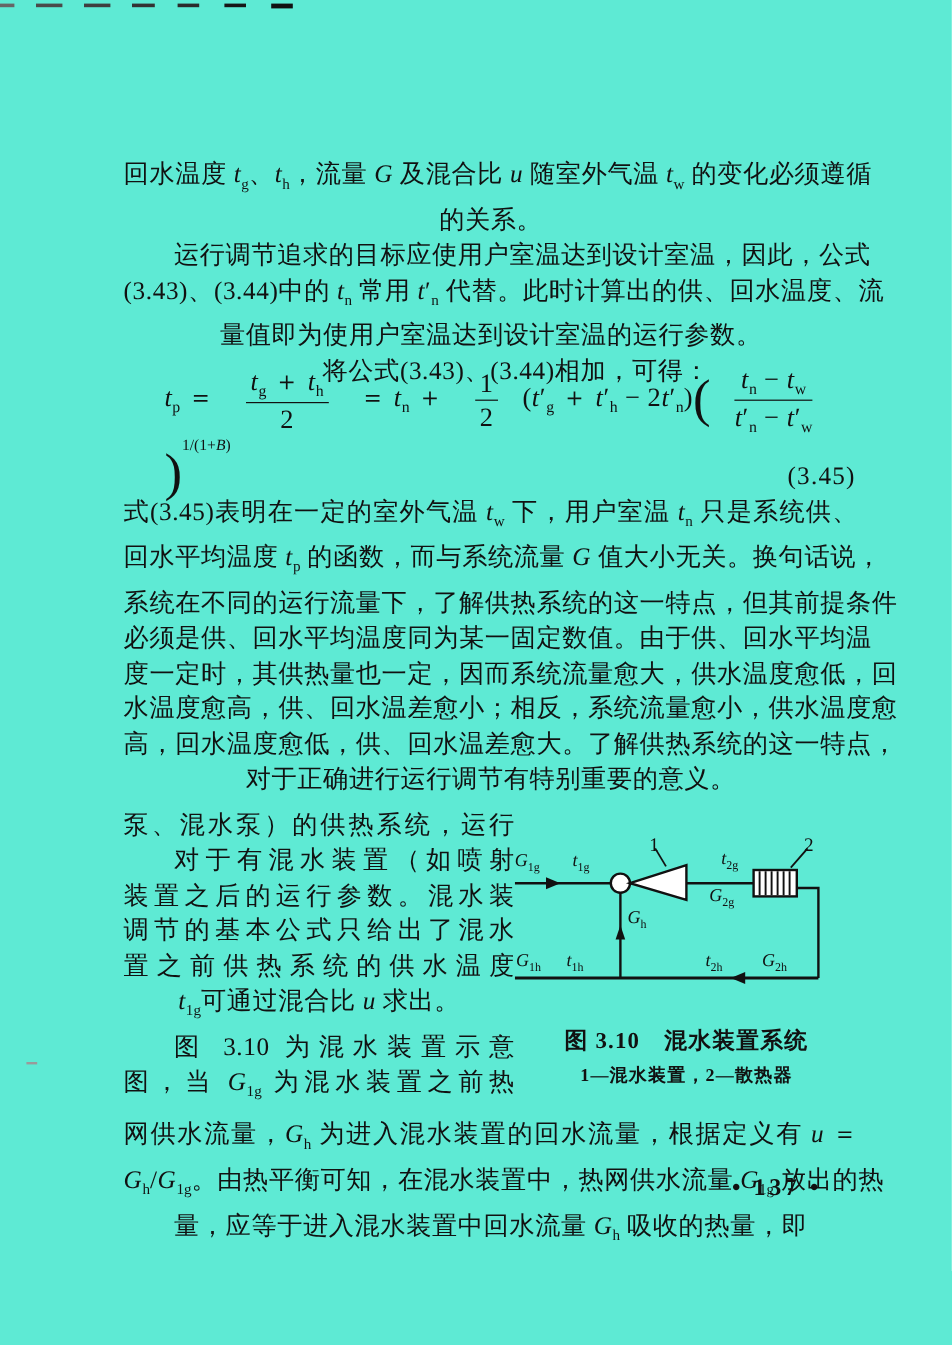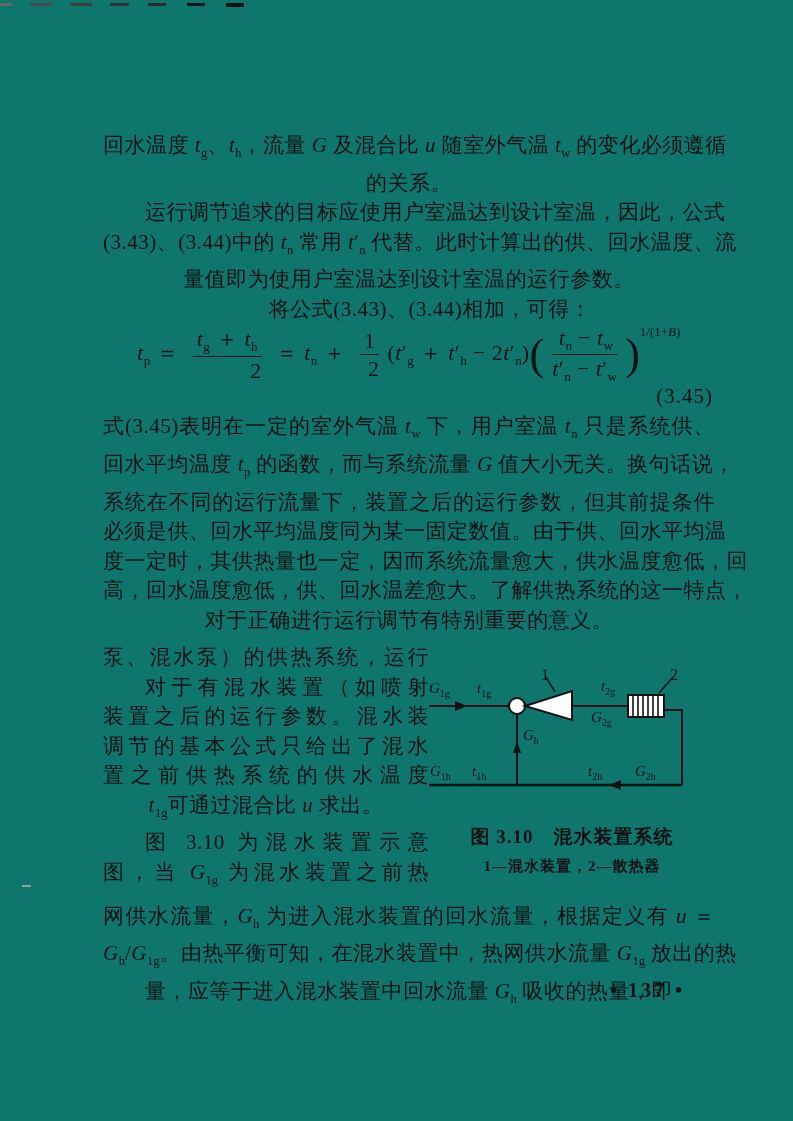--- a/index.html
+++ b/index.html
@@ -1,20 +1,20 @@
 <!DOCTYPE html>
 <html><head>
 <meta charset="utf-8">
 <style>
   html,body{margin:0;padding:0;}
   body{
     width:793px;height:1121px;background:#fdfdfd;position:relative;
     font-family:"Liberation Serif","DejaVu Serif",serif;color:#111;
   }
-  .page{position:absolute;inset:0;background:#0f766e;overflow:hidden;}
+  .page{position:absolute;inset:0;background:#5eead4;overflow:hidden;}
 
   
   .scan-dash{position:absolute;top:3px;height:3px;background:#3a3a3a;}
   .d1{left:0;width:12px;background:#666;}
   .d2{left:30px;width:22px;background:#4a4a4a;}
   .d3{left:70px;width:22px;background:#3f3f3f;}
   .d4{left:110px;width:19px;background:#333;}
   .d5{left:148px;width:18px;background:#2b2b2b;}
   .d6{left:187px;width:18px;background:#161616;}
   .d7{left:226px;width:18px;height:4px;background:#111;}
@@ -25,21 +25,21 @@
     font-size:21px;line-height:29.5px;letter-spacing:.5px;
     text-align:justify;text-align-last:justify;white-space:nowrap;
   }
   .tline.nj{text-align:center;text-align-last:auto;}
   .tline.ind{text-indent:2em;}
   i{font-style:italic;}
   sub{font-size:.6em;letter-spacing:0;}
 
   
   .formula-row{height:54px;display:flex;align-items:center;margin:3px 0 0 34px;font-size:22px;letter-spacing:.5px;}
-  .frac{display:inline-block;text-align:right;vertical-align:middle;margin:0 8px;line-height:1.15;}
+  .frac{display:inline-block;text-align:center;vertical-align:middle;margin:0 20px;line-height:1.15;}
   .frac .num{display:block;padding:0 4px 1px;border-bottom:1.6px solid #111;}
   .frac .den{display:block;padding-top:1px;}
   .paren{font-size:44px;font-weight:200;vertical-align:middle;line-height:0;letter-spacing:0;}
   .exp{font-size:13px;vertical-align:24px;letter-spacing:0;}
   .eqnum{text-align:right;font-size:21px;line-height:26px;margin:2px 2px 3px 0;letter-spacing:1px;}
 
   
   .two-col{display:flex;margin-top:8px;}
   .col-left{width:326px;}
   .fig{width:286px;margin:0;padding-top:14px;position:relative;}
@@ -85,23 +85,24 @@
       </div>
 
     <div class="formula-row">
       <span><i>t</i><sub>p</sub> ＝ <span class="frac"><span class="num"><i>t</i><sub>g</sub> ＋ <i>t</i><sub>h</sub></span><span class="den">2</span></span> ＝ <i>t</i><sub>n</sub> ＋ <span class="frac"><span class="num">1</span><span class="den">2</span></span>(<i>t</i>′<sub>g</sub> ＋ <i>t</i>′<sub>h</sub> − 2<i>t</i>′<sub>n</sub>)<span class="paren">(</span><span class="frac"><span class="num"><i>t</i><sub>n</sub> − <i>t</i><sub>w</sub></span><span class="den"><i>t</i>′<sub>n</sub> − <i>t</i>′<sub>w</sub></span></span><span class="paren">)</span><sup class="exp">1/(1+<i>B</i>)</sup></span>
     </div>
     <div class="eqnum">(3.45)</div>
 
     <div>
         <div class="tline">式(3.45)表明在一定的室外气温 <i>t</i><sub>w</sub> 下，用户室温 <i>t</i><sub>n</sub> 只是系统供、</div>
         <div class="tline">回水平均温度 <i>t</i><sub>p</sub> 的函数，而与系统流量 <i>G</i> 值大小无关。换句话说，</div>
-        <div class="tline">系统在不同的运行流量下，装置之后的运行参数，但其前提条件</div>
+        <div class="tline">系统在不同的运行流量下，了解供热系统的这一特点，但其前提条件</div>
         <div class="tline">必须是供、回水平均温度同为某一固定数值。由于供、回水平均温</div>
         <div class="tline">度一定时，其供热量也一定，因而系统流量愈大，供水温度愈低，回</div>
+        <div class="tline">水温度愈高，供、回水温差愈小；相反，系统流量愈小，供水温度愈</div>
         <div class="tline">高，回水温度愈低，供、回水温差愈大。了解供热系统的这一特点，</div>
         <div class="tline nj">对于正确进行运行调节有特别重要的意义。</div>
       </div>
 
     <div class="two-col">
       <div class="col-left">
           <div class="tline">泵、混水泵）的供热系统，运行</div>
           <div class="tline ind">对于有混水装置（如喷射</div>
           <div class="tline">装置之后的运行参数。混水装</div>
           <div class="tline">调节的基本公式只给出了混水</div>

